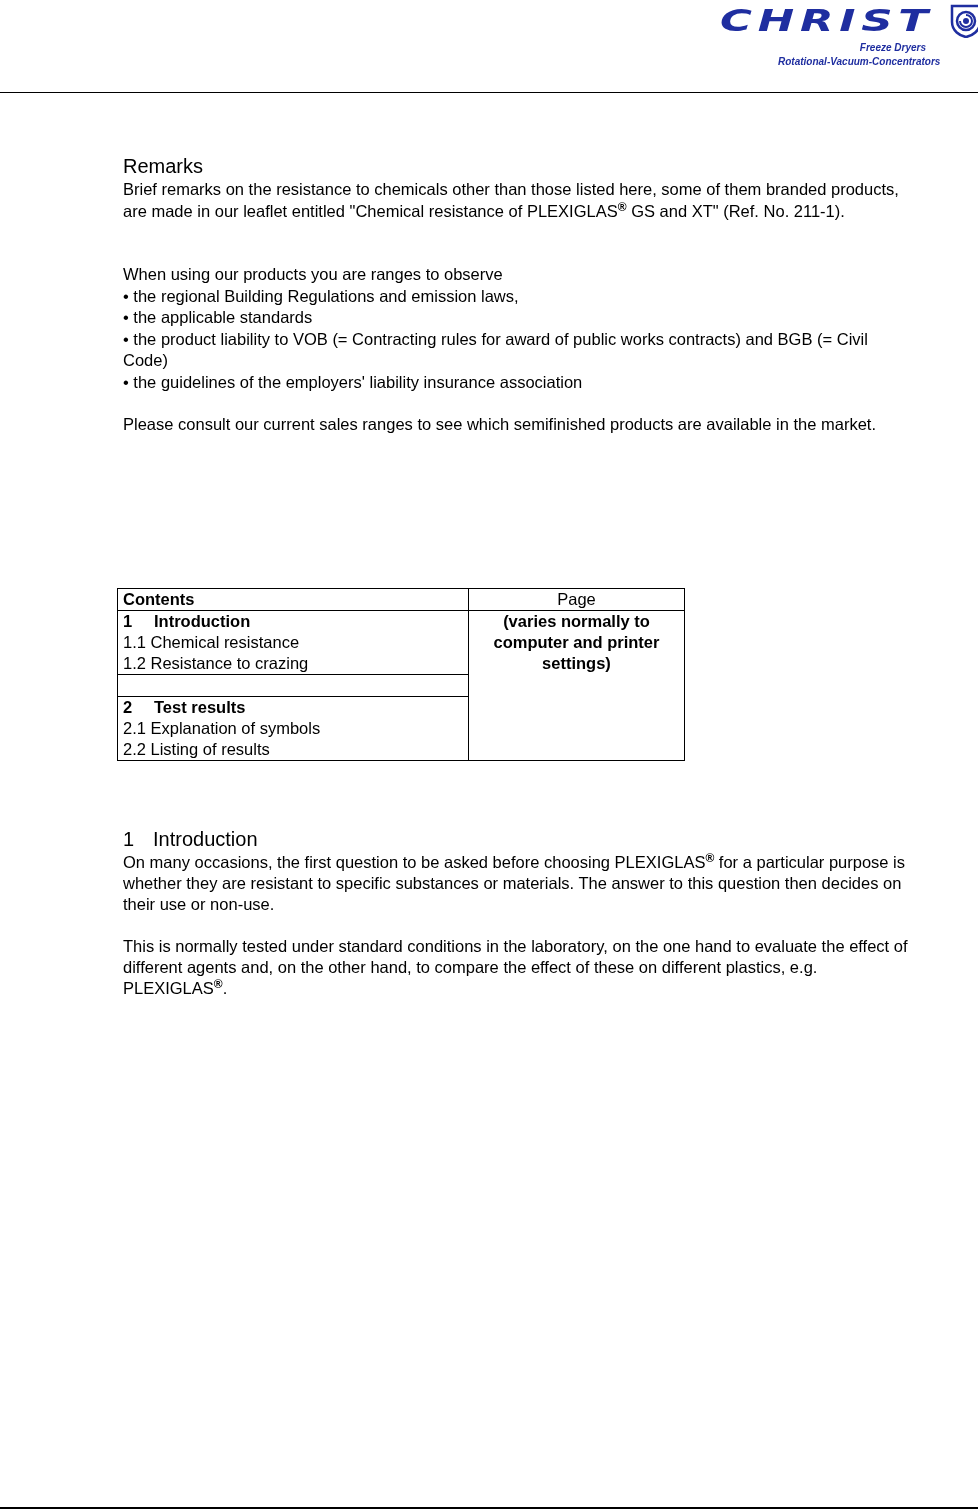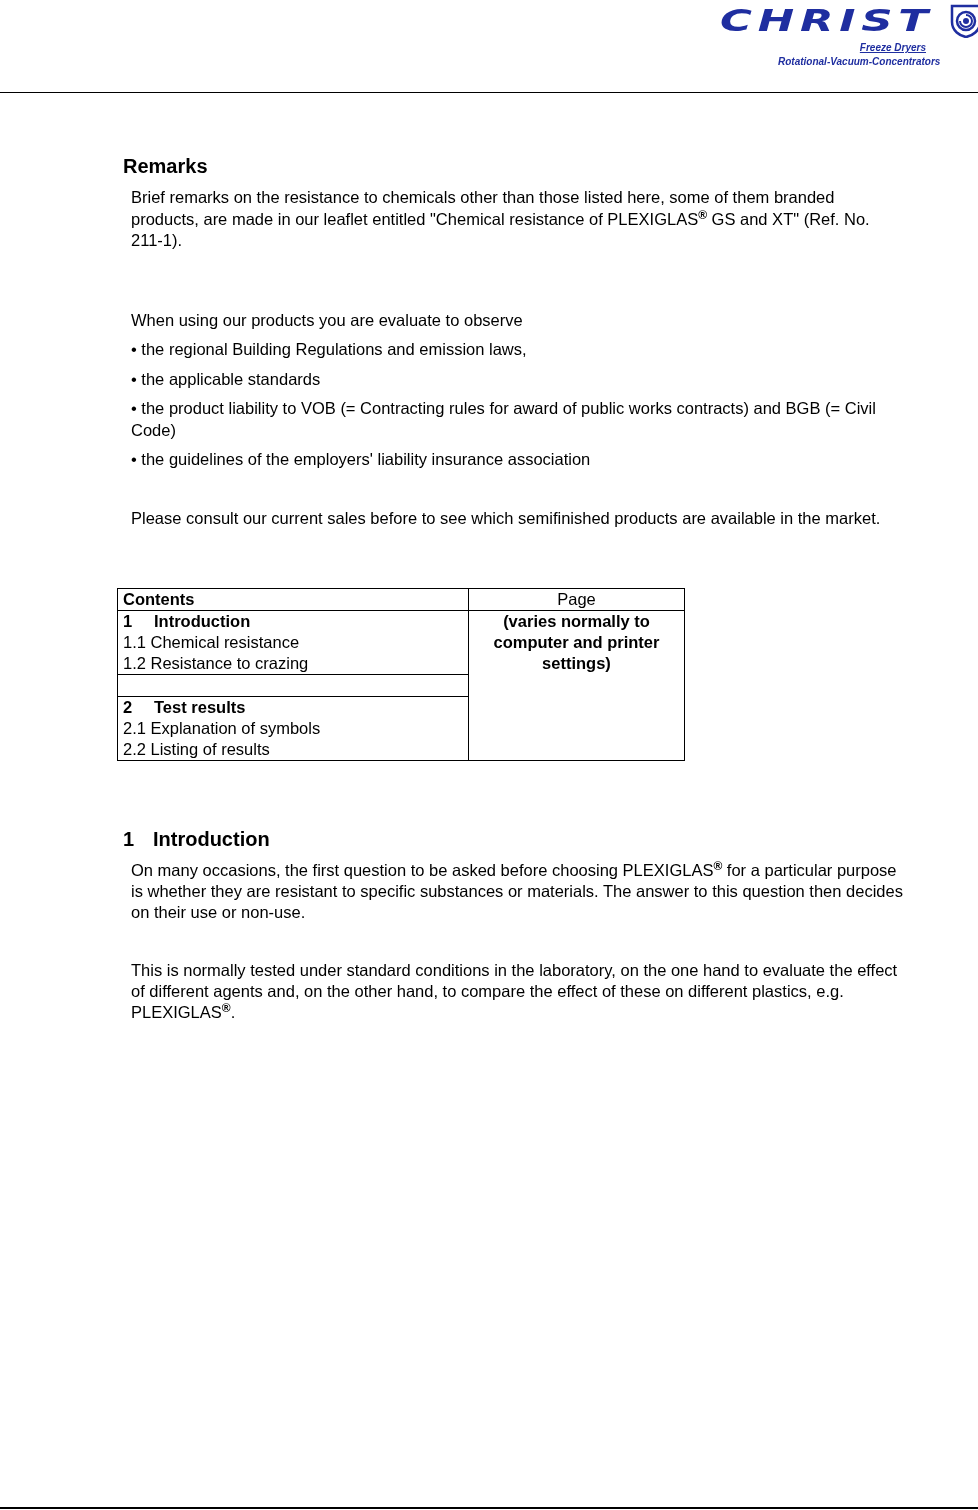--- a/index.html
+++ b/index.html
@@ -16,40 +16,40 @@
   }
   .logo-word {
     position: absolute; left: 2px; top: 4px;
     font-family: "DejaVu Sans", sans-serif; font-weight: bold; font-style: italic;
     font-size: 30px; letter-spacing: 4px; color: #1f2ea0;
     transform: scaleX(1.45); transform-origin: left top;
     line-height: 30px;
   }
   .logo-sub1 {
     position: absolute; right: 72px; top: 40px;
-    font-size: 10px; font-weight: bold; font-style: italic; color: #1f2ea0; text-decoration: underline;
+    font-size: 10px; font-weight: bold; font-style: italic; color: #1f2ea0;
   }
   .logo-sub2 {
     position: absolute; left: 20px; top: 54px;
     font-size: 10px; font-weight: bold; font-style: italic; color: #1f2ea0; margin-left: 40px;
   }
   .shield {
     position: absolute; left: 232px; top: 2px; width: 32px; height: 34px;
   }
   .reg-mark {
     position: absolute; left: 266px; top: 0px; font-size: 8px; color: #1f2ea0;
   }
   .content {
     position: absolute; left: 123px; top: 153px; width: 780px;
     font-size: 16.5px; line-height: 21.5px;
   }
   h2 {
-    margin: 0; font-size: 20px; font-weight: bold; line-height: 26px;
+    margin: 0; font-size: 20px; font-weight: normal; line-height: 26px;
   }
-  p { margin: 8px; }
+  p { margin: 0; }
   .gap { height: 21px; }
   sup { font-size: 12px; font-weight: bold; line-height: 0; }
   .toc {
     position: absolute; left: 117px; top: 588px; border-collapse: collapse;
     font-size: 16.5px;
     padding-left: 8px;
   }
   .toc td { border: 1px solid #000; padding: 0 5px; vertical-align: top; line-height: 21px; }
   .toc .c1 { width: 340px; }
   .toc .c2 { width: 205px; text-align: center; }
@@ -83,27 +83,27 @@
     <div class="logo-sub1">Freeze Dryers</div>
     <div class="logo-sub2">Rotational-Vacuum-Concentrators</div>
   </div>
 </div>
 
 <div class="content">
   <h2>Remarks</h2>
   <p><span>Brief remarks on the resistance to chemicals other than those listed here, some of them branded products, are made in our leaflet entitled "Chemical resistance of PLEXIGLAS</span><sup>®</sup><span> GS and XT" (Ref. No. 211-1).</span></p>
   <div class="gap"></div>
   <div class="gap"></div>
-  <p>When using our products you are evaluate to observe</p>
+  <p>When using our products you are ranges to observe</p>
   <p>• the regional Building Regulations and emission laws,</p>
   <p>• the applicable standards</p>
   <p>• the product liability to VOB (= Contracting rules for award of public works contracts) and BGB (= Civil Code)</p>
   <p>• the guidelines of the employers' liability insurance association</p>
   <div class="gap"></div>
-  <p>Please consult our current sales before to see which semifinished products are available in the market.</p>
+  <p>Please consult our current sales ranges to see which semifinished products are available in the market.</p>
 </div>
 
 <table class="toc">
   <tbody>
       <tr>
     <td class="c1 bold">Contents</td>
     <td class="c2">Page</td>
   </tr>
   <tr>
     <td class="c1">

